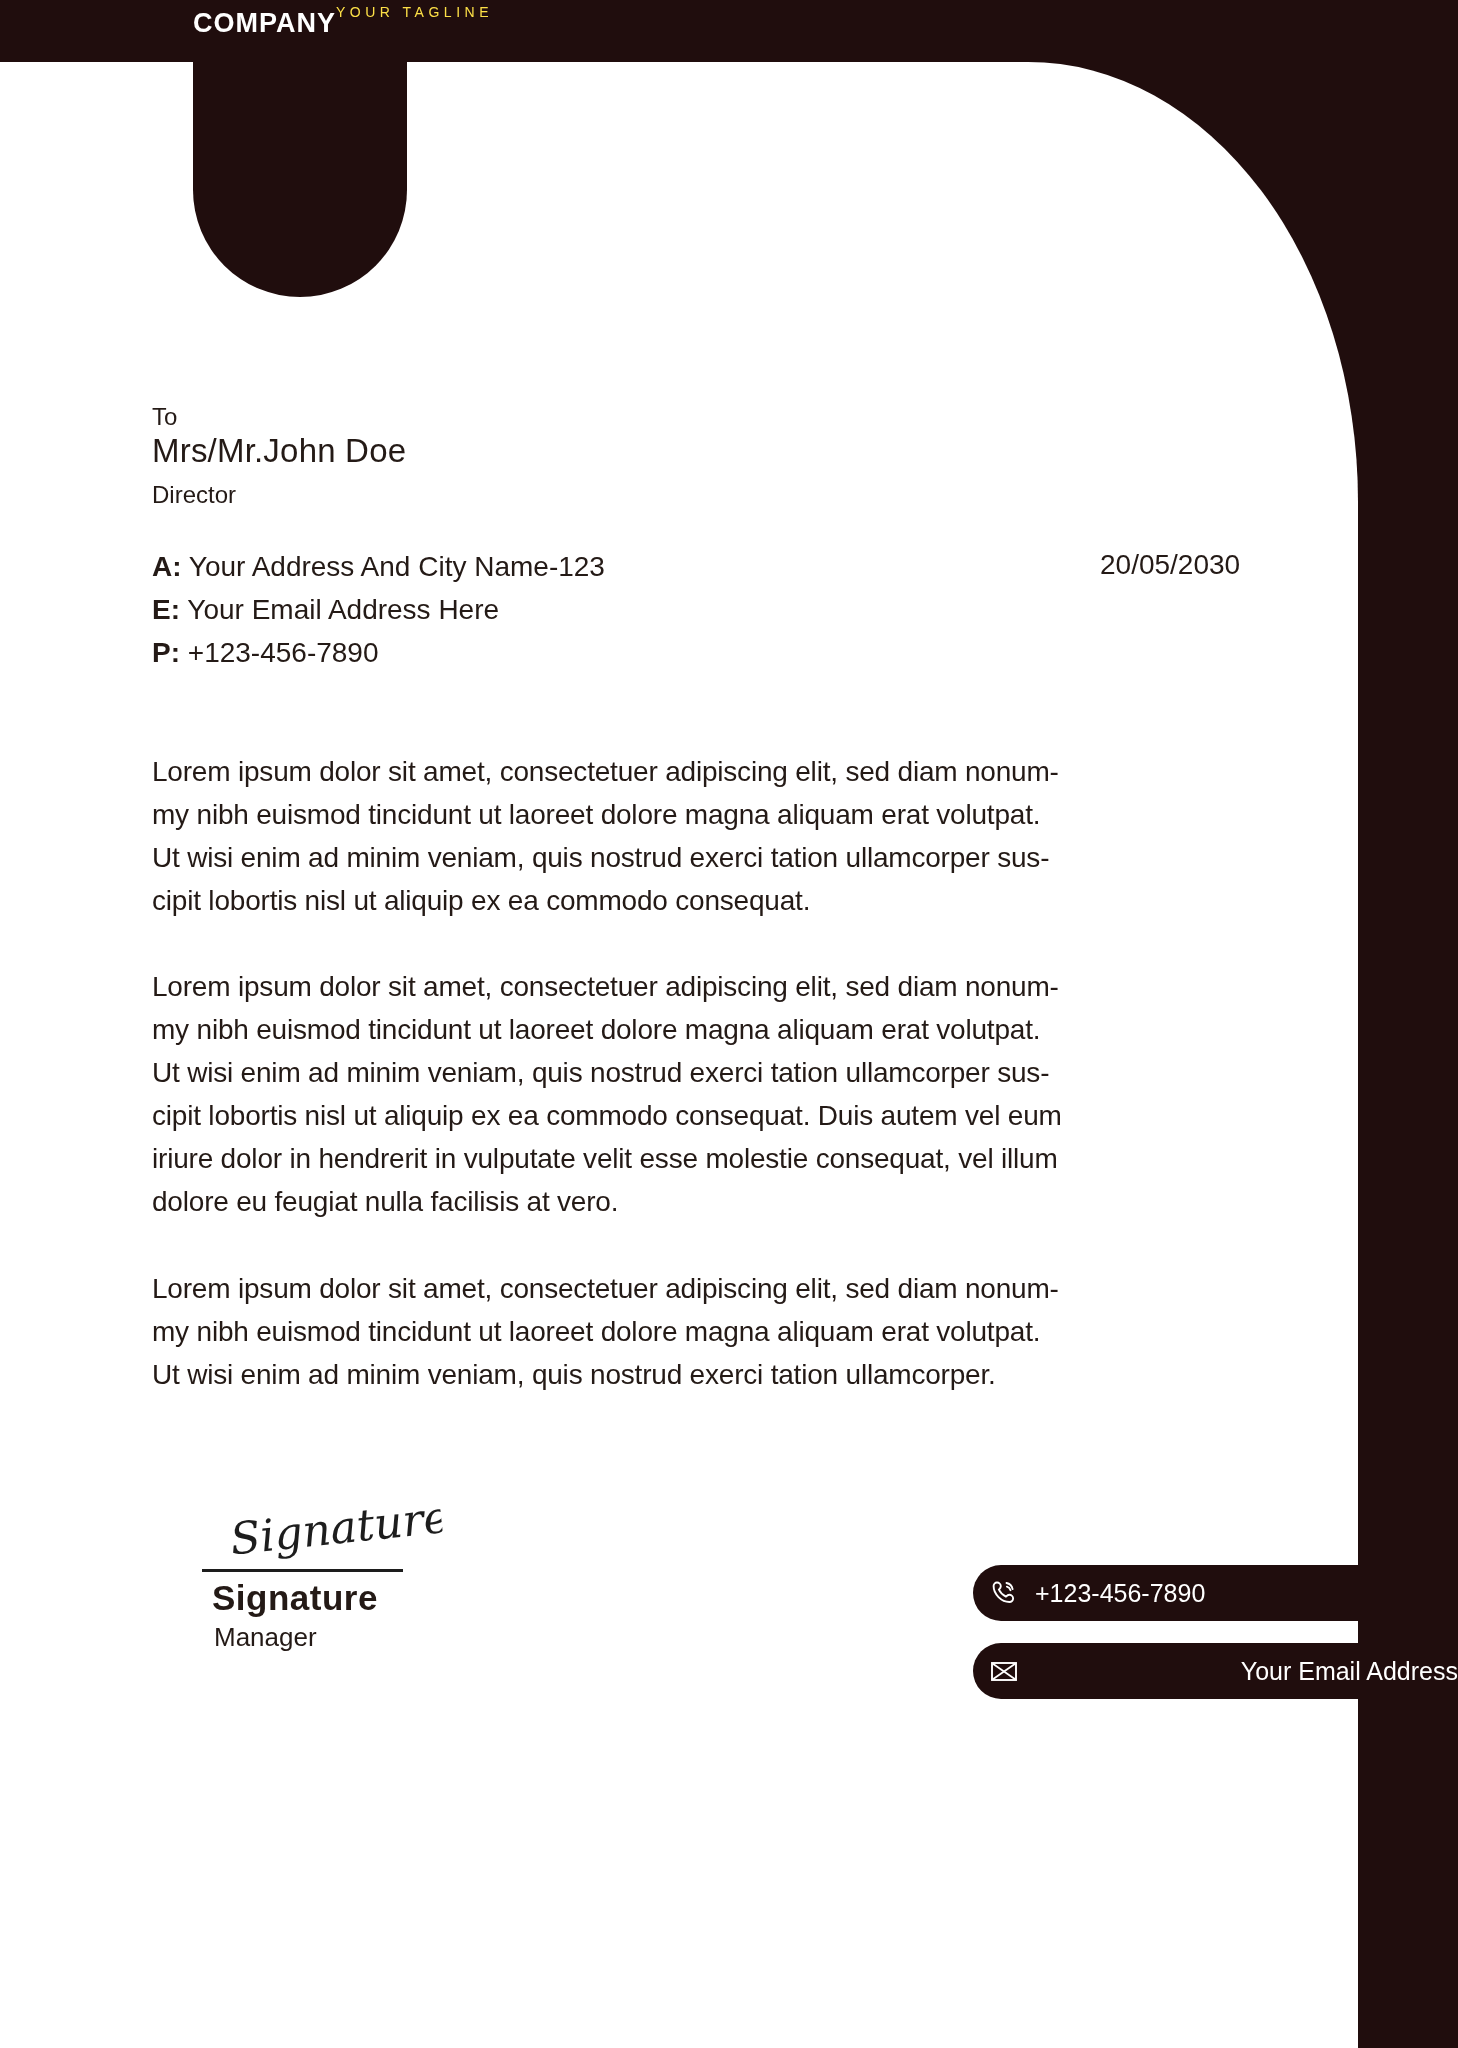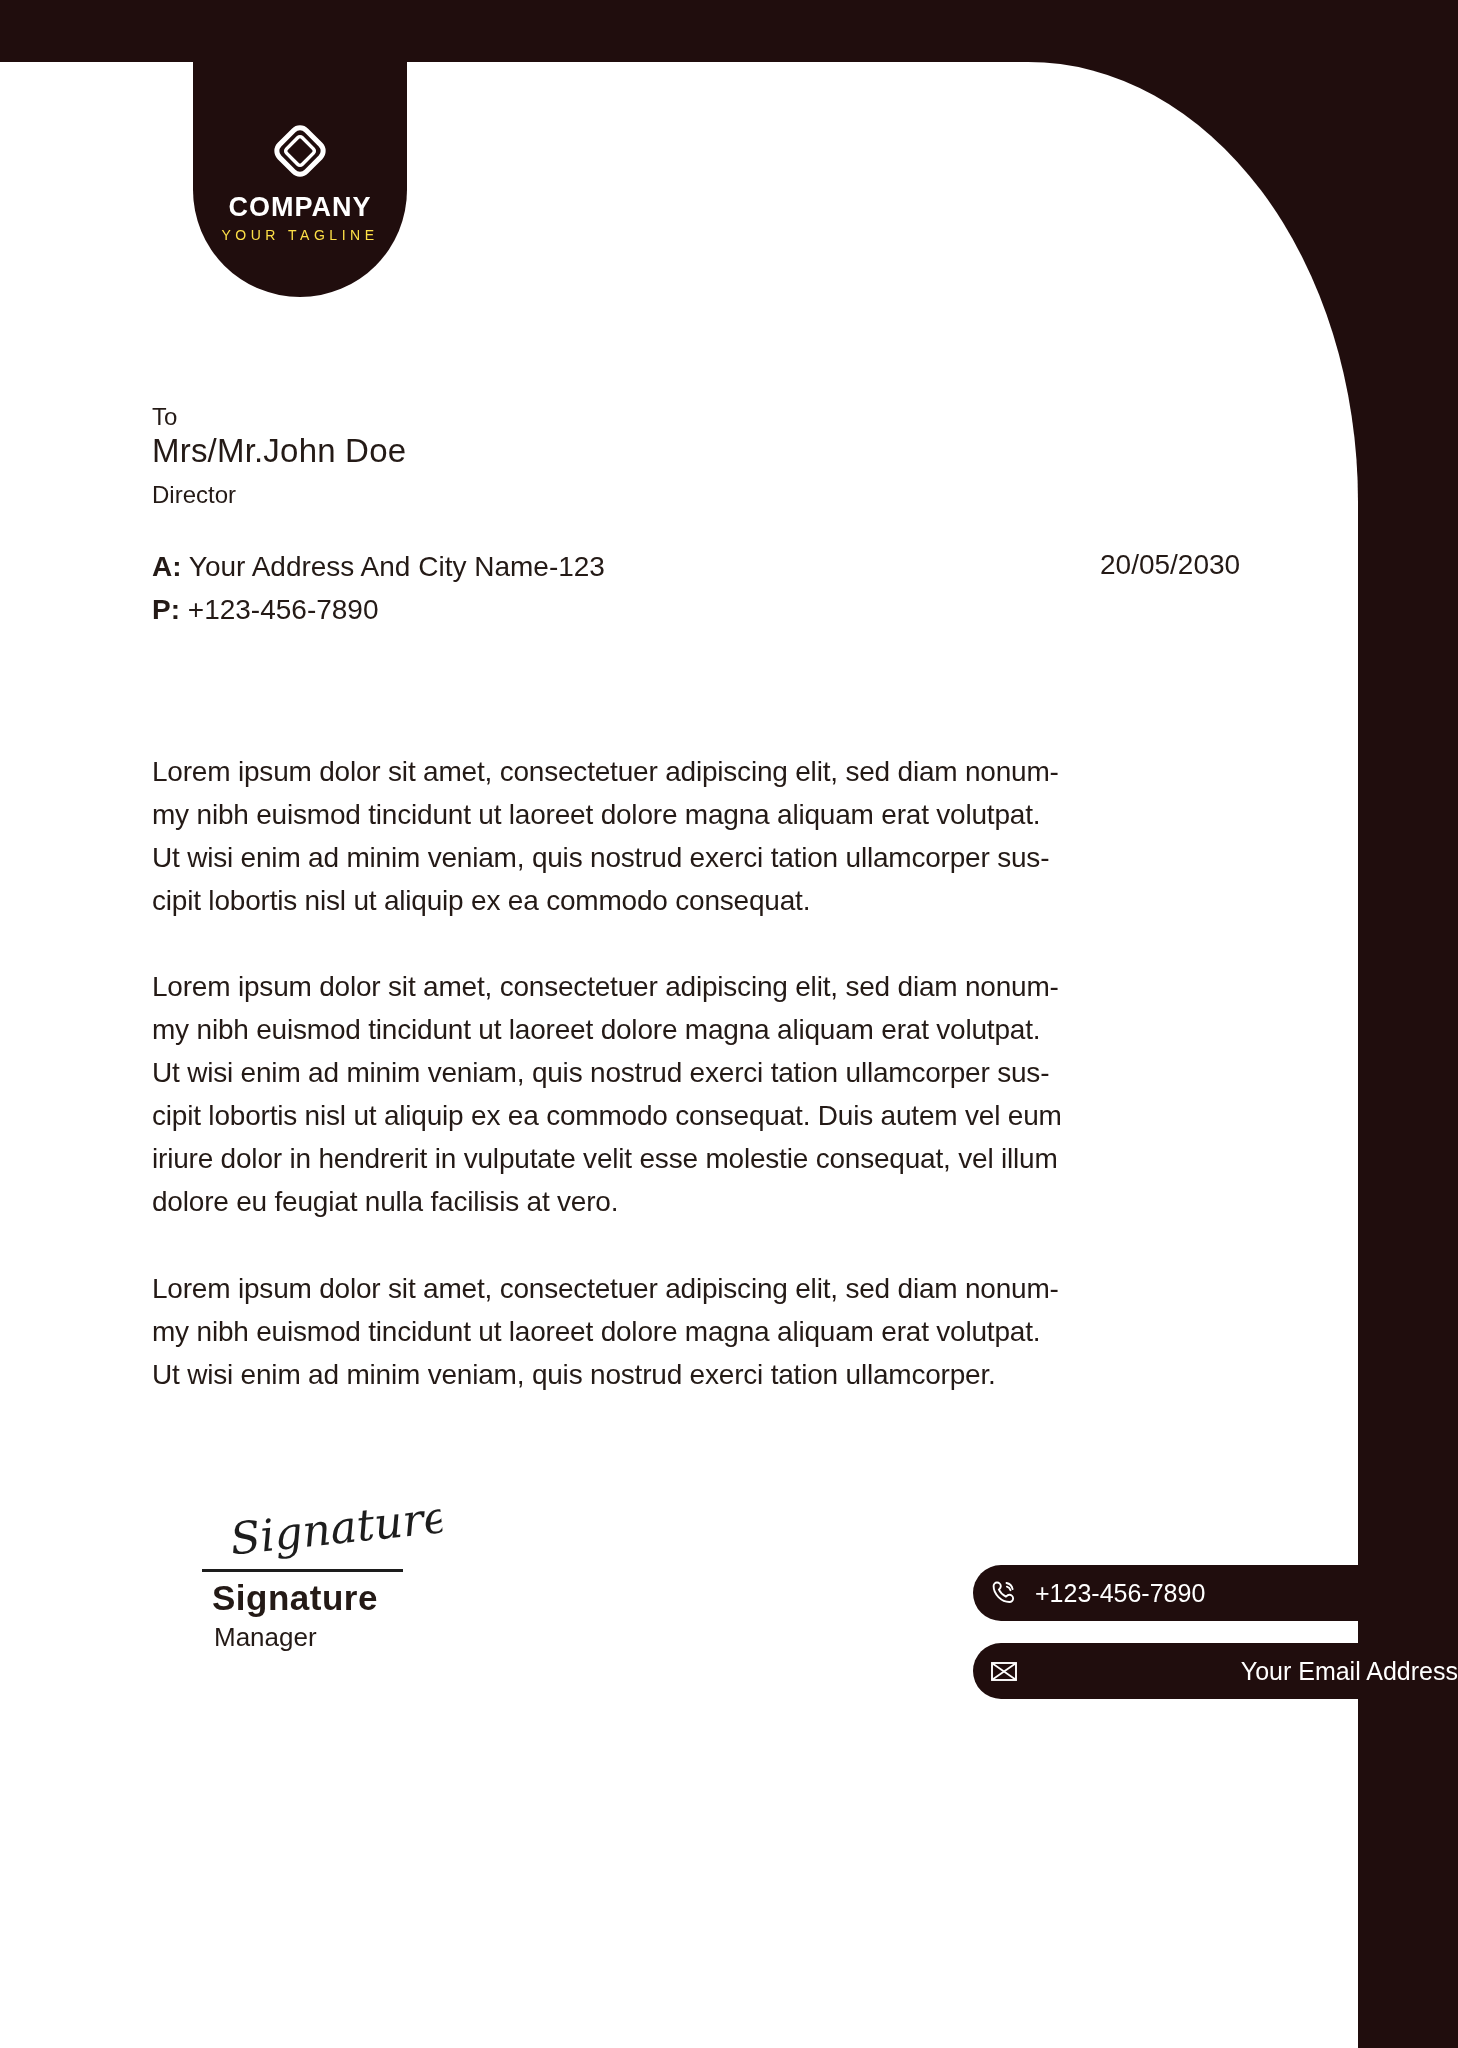--- a/index.html
+++ b/index.html
@@ -13,21 +13,21 @@
   .page {
     position:absolute; left:0; top:62px; width:1358px; height:1986px;
     background:#ffffff;
     border-top-right-radius:330px 440px;
   }
   
   .badge {
     position:absolute; left:193px; top:0; width:214px; height:297px;
     background:#200d0d;
     border-radius:0 0 107px 107px;
-    display:flex; flex-direction:column; align-items:center;
+    display:flex; flex-direction:row; align-items:flex-start;
     z-index:5;
   }
   .badge svg { margin-top:118px; }
   .brand-name {
     margin-top:8px; color:#ffffff; font-size:27px; font-weight:bold;
     letter-spacing:1px; white-space:nowrap;
   }
   .brand-tagline {
     margin-top:4px; color:#fde047; font-size:14px; letter-spacing:4.5px;
     white-space:nowrap;
@@ -85,20 +85,21 @@
     <div class="brand-name">COMPANY</div>
     <div class="brand-tagline">YOUR TAGLINE</div>
   </div>
 
   <div class="abs to-label">To</div>
   <div class="abs recipient">Mrs/Mr.John Doe</div>
   <div class="abs recipient-role">Director</div>
 
   <div class="abs info-block">
     <div><b>A:</b> <span>Your Address And City Name-123</span></div>
+    <div><b>E:</b> <span>Your Email Address Here</span></div>
     <div><b>P:</b> <span>+123-456-7890</span></div>
   </div>
 
   <div class="abs date">20/05/2030</div>
 
   <div class="abs para para1">Lorem ipsum dolor sit amet, consectetuer adipiscing elit, sed diam nonum-
 my nibh euismod tincidunt ut laoreet dolore magna aliquam erat volutpat.
 Ut wisi enim ad minim veniam, quis nostrud exerci tation ullamcorper sus-
 cipit lobortis nisl ut aliquip ex ea commodo consequat.</div>
   <div class="abs para para2">Lorem ipsum dolor sit amet, consectetuer adipiscing elit, sed diam nonum-

